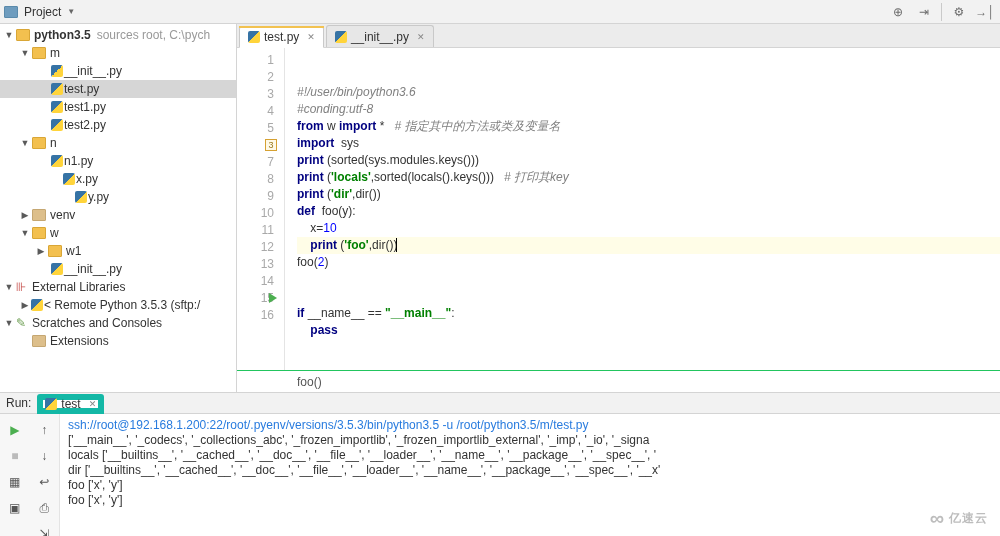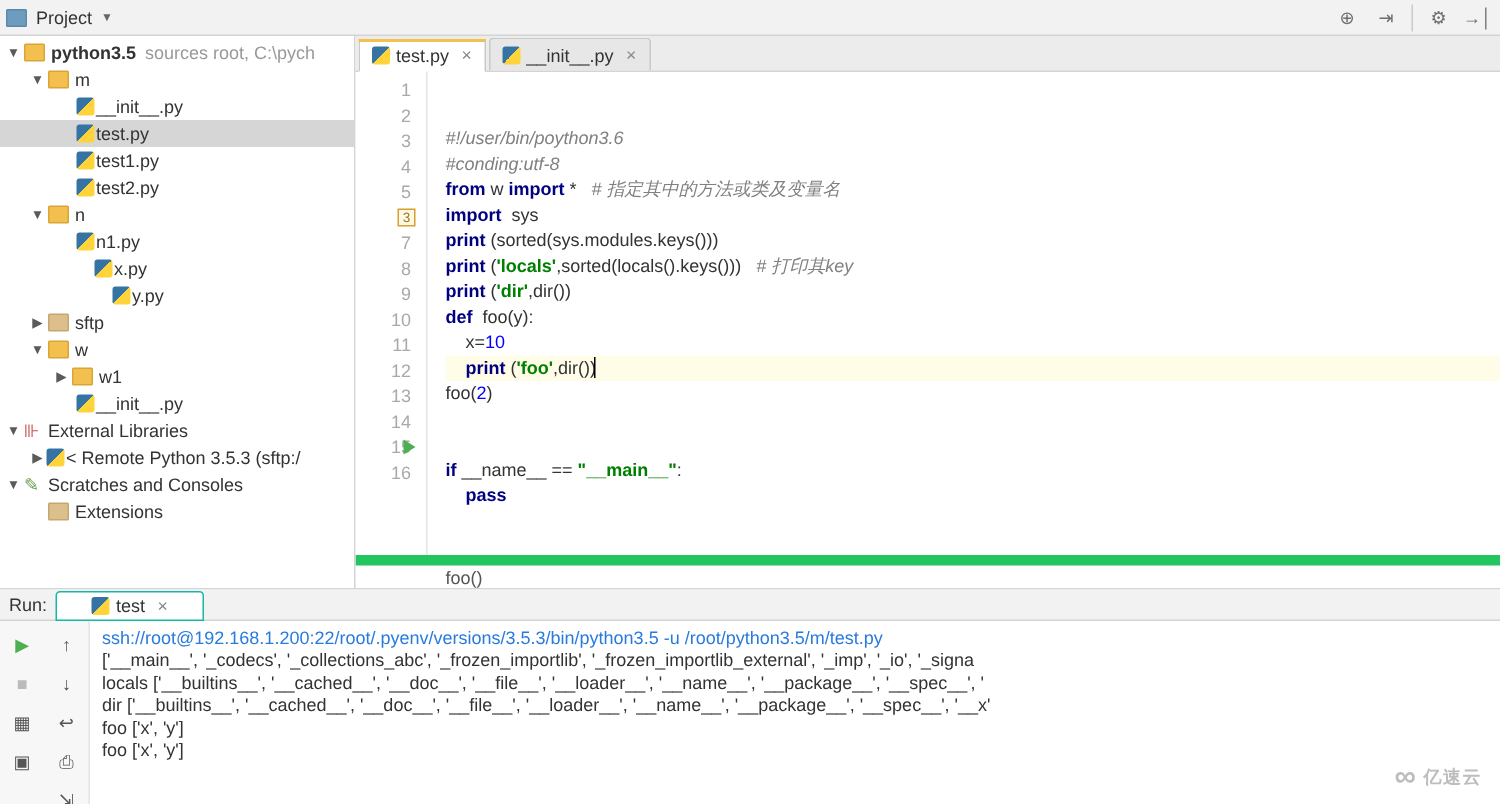--- a/index.html
+++ b/index.html
@@ -49,26 +49,26 @@
 .code { flex: 1; padding: 4px 0 0 12px; white-space: pre; overflow: hidden; justify-content: center; }
 .code-line { height: 17px; }
 .code-line.hl { background: #fffde7; }
 .kw { color: #000080; font-weight: bold; }
 .str { color: #008000; font-weight: bold; }
 .cmt { color: #808080; font-style: italic; }
 .num { color: #0000ff; }
 .cursor { border-right: 1px solid #000; margin-left: -1px; animation: blink 1s step-end infinite; }
 @keyframes blink { 50% { border-color: transparent; } }
 
-.breadcrumb { height: 22px; border-top: 7px solid #22c55e; padding: 0 0 0 60px; align-items: center; font-family: monospace; font-size: 12px; color: #555; }
+.breadcrumb { height: 22px; border-top: 1px solid #22c55e; padding: 0 0 0 60px; align-items: center; font-family: monospace; font-size: 12px; color: #555; }
 
 
 .run { height: 144px; border-top: 1px solid #d4d4d4; }
 .run-hdr { height: 22px; background: #f2f2f2; border-bottom: 1px solid #d4d4d4; align-items: center; padding: 0 6px; gap: 6px; }
-.run-tab { height: 20px; padding: 0 23px; align-items: center; gap: 4px; border: 1px solid #14b8a6; background: #fff; border-radius: 3px 3px 0 0; position: relative; top: 1px; }
+.run-tab { height: 20px; padding: 0 2px; align-items: center; gap: 4px; border: 6px solid #14b8a6; background: #fff; border-radius: 3px 3px 0 0; position: relative; top: 1px; }
 .run-body { flex: 1; }
 .run-gutter { width: 60px; background: #f7f7f7; border-right: 1px solid #e4e4e4; padding: 4px 0; display: flex; }
 .run-col { width: 30px; display: flex; flex-direction: column; align-items: center; gap: 6px; padding-top: 2px; }
 .run-btn { width: 20px; height: 20px; display: flex; align-items: center; justify-content: center; cursor: pointer; color: #555; border-radius: 3px; }
 .run-out { flex: 1; padding: 4px 8px; font-family: "Consolas","Menlo",monospace; font-size: 12px; line-height: 15px; white-space: pre; overflow: hidden; }
 .run-out .cmd { color: #287bde; }
 
 
 .watermark { position: absolute; right: 12px; bottom: 6px; font-size: 16px; color: #bdbdbd; font-weight: bold; letter-spacing: 1px; display: flex; align-items: center; gap: 4px; }
 .watermark .cloud { font-size: 20px; }
@@ -151,21 +151,21 @@
       <div class="hbox tree-row" style="padding-left:74px">
           <span class="file-py">
             <span class="pyicon"></span>
           </span>
           <span class="tree-lbl">y.py</span>
         </div>
 
       <div class="hbox tree-row" style="padding-left:20px">
         <span class="tree-arrow">▶</span>
         <span class="tree-cube dir-plain"></span>
-        <span class="tree-lbl">sftp</span>
+        <span class="tree-lbl">venv</span>
       </div>
 
       <div class="hbox tree-row" style="padding-left:20px">
         <span class="tree-arrow">▼</span>
         <span class="tree-cube dir-py"></span>
         <span class="tree-lbl">w</span>
       </div>
       <div class="hbox tree-row" style="padding-left:36px">
         <span class="tree-arrow">▶</span>
         <span class="tree-cube dir-py"></span>

